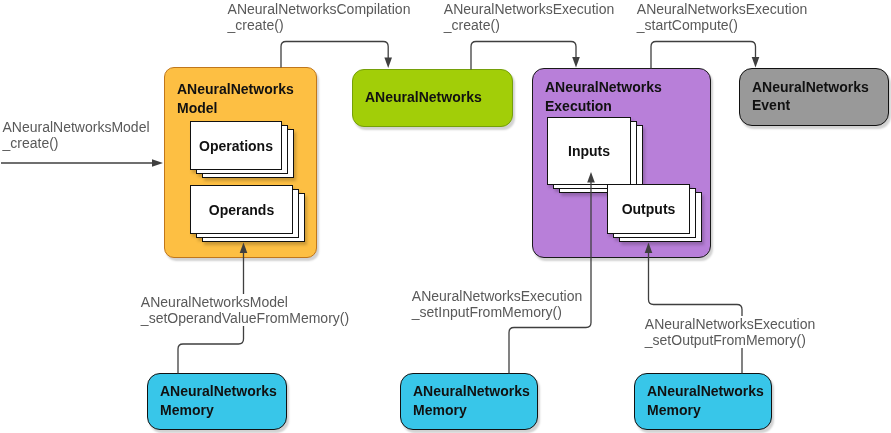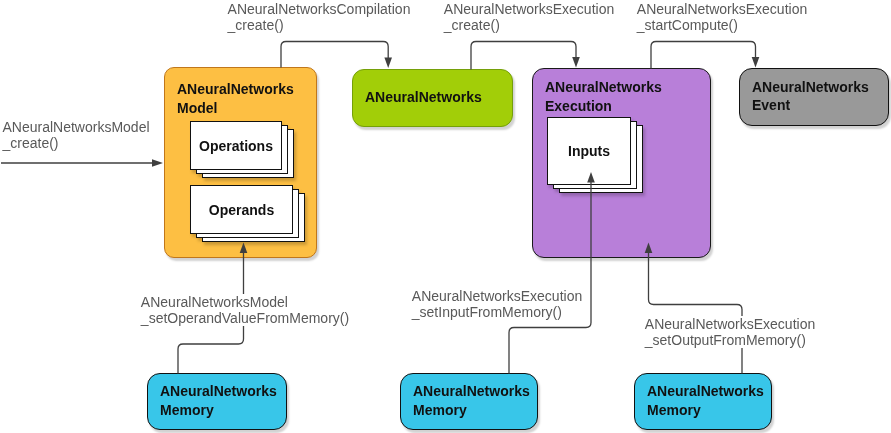--- a/index.html
+++ b/index.html
@@ -158,20 +158,27 @@
   </div>
 
   <div class="stack stack-inputs">
     <div class="card layer3"></div>
     <div class="card layer2"></div>
     <div class="card front">
       <span>Inputs</span>
     </div>
   </div>
 
+  <div class="stack stack-outputs">
+    <div class="card layer3"></div>
+    <div class="card layer2"></div>
+    <div class="card front">
+      <span>Outputs</span>
+    </div>
+  </div>
 
   <svg class="connectors" width="891" height="433" viewBox="0 0 891 433">
     <g fill="none" stroke="#3f3f3f" stroke-width="1.3">
       <path d="M 1 163 H 152.5"></path>
       <path d="M 281 67.5 V 46.5 Q 281 41.5 286 41.5 H 383.2 Q 388.2 41.5 388.2 46.5 V 58"></path>
       <path d="M 471 69.5 V 46.5 Q 471 41.5 476 41.5 H 571 Q 576 41.5 576 46.5 V 57.5"></path>
       <path d="M 651 68.5 V 46.5 Q 651 41.5 656 41.5 H 750.5 Q 755.5 41.5 755.5 46.5 V 57.5"></path>
       <path d="M 178 373.5 V 349 Q 178 344 183 344 H 238.5 Q 243.5 344 243.5 339 V 252.5"></path>
       <path d="M 509 373.5 V 332.5 Q 509 327.5 514 327.5 H 586 Q 591 327.5 591 322.5 V 182"></path>
       <path d="M 742 373.5 V 309.5 Q 742 304.5 737 304.5 H 653.5 Q 648.5 304.5 648.5 299.5 V 252.5"></path>

